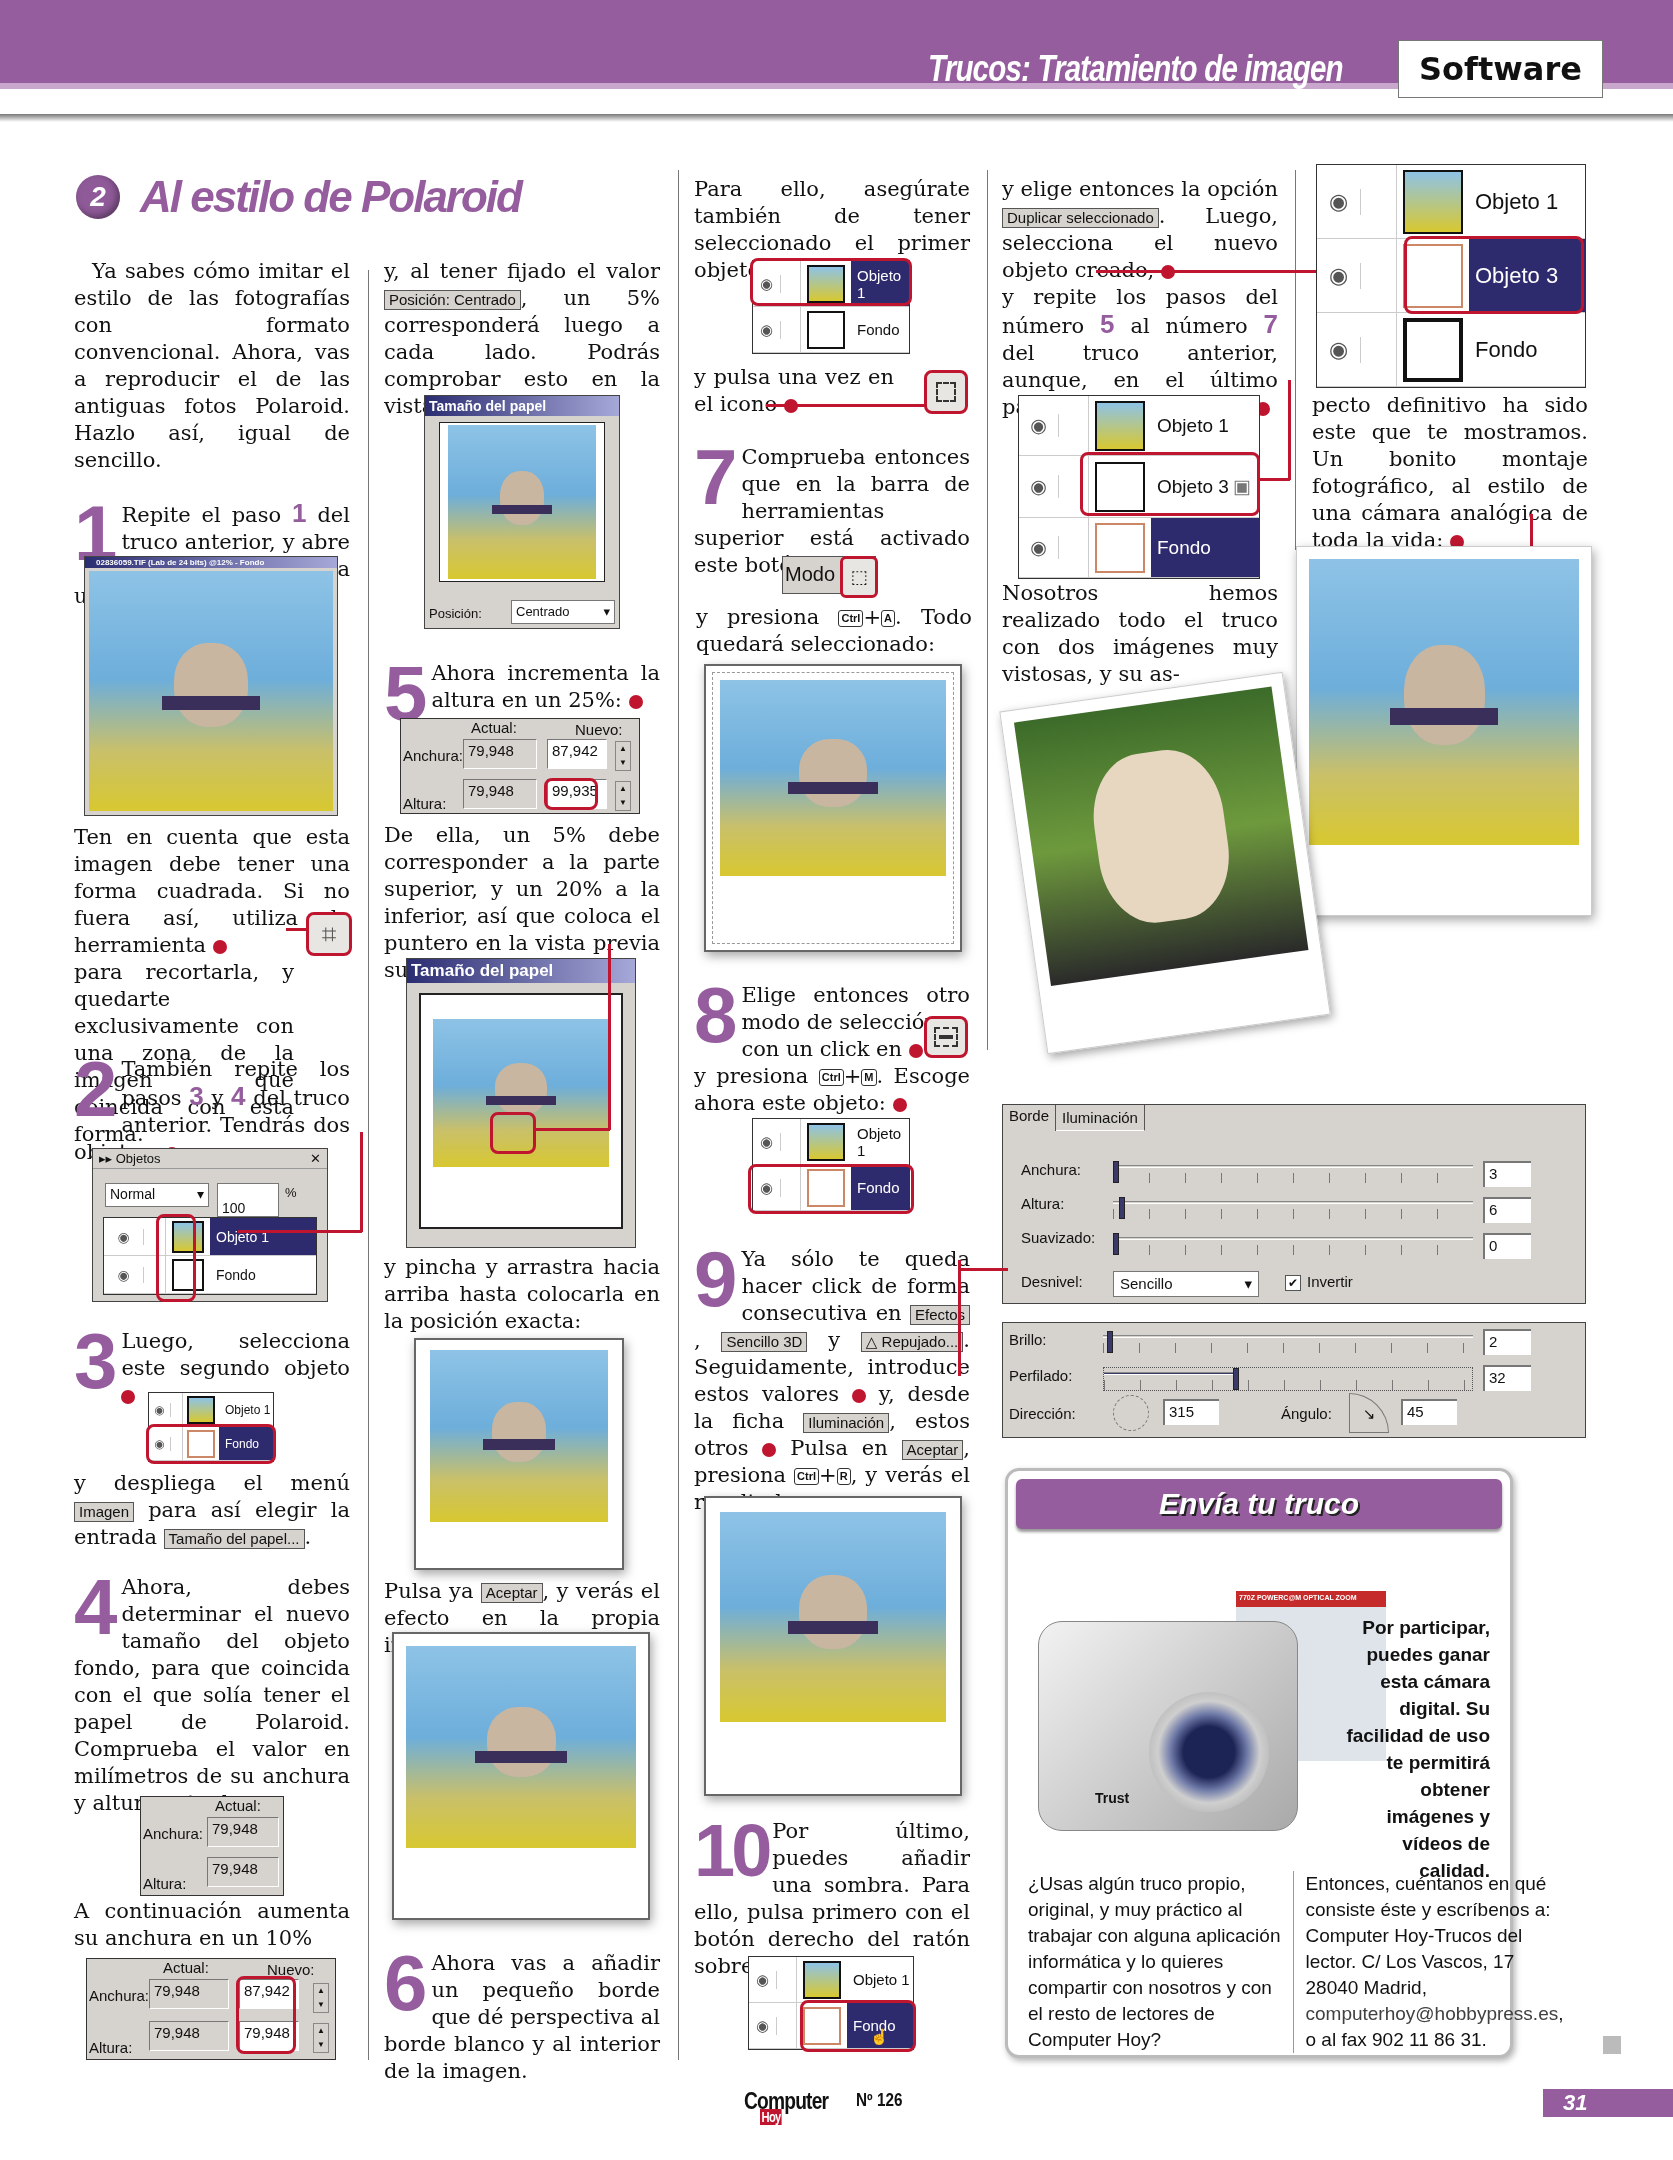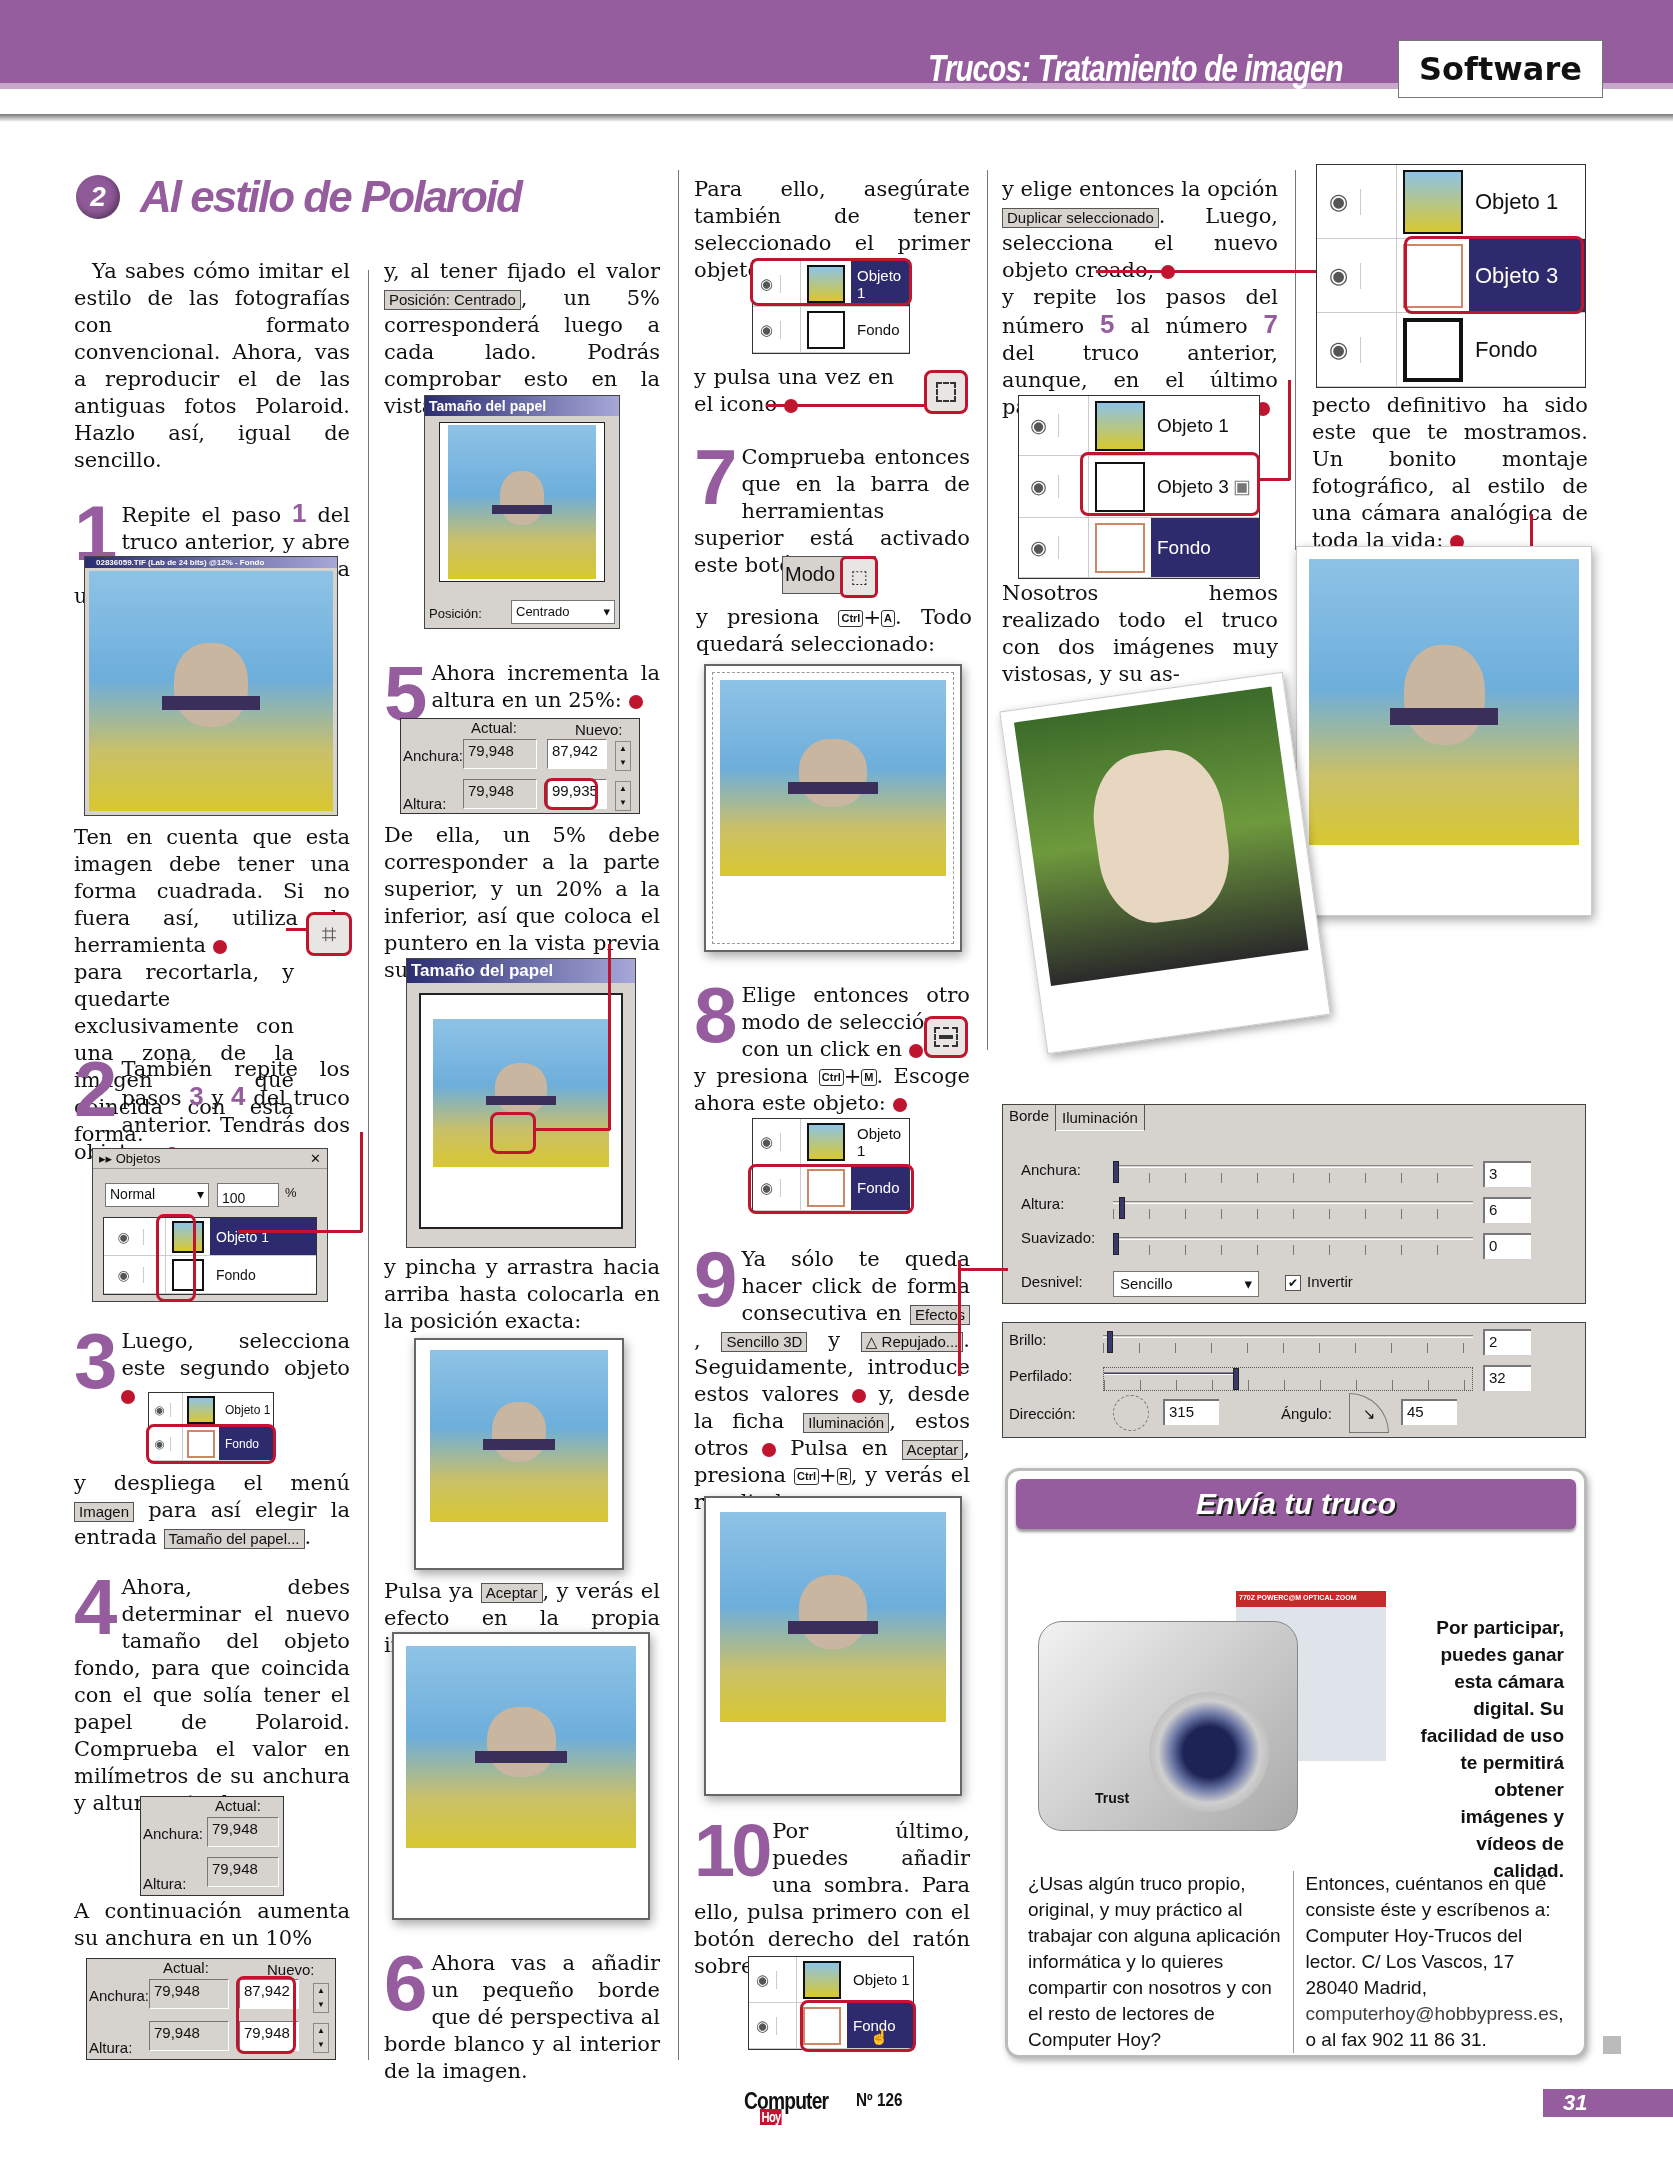--- a/index.html
+++ b/index.html
@@ -39,21 +39,21 @@
   .tbl .fld.w{background:#fff}
   .tbl .lb{position:absolute}
   .spin{position:absolute;width:16px;height:30px;background:#d6d3ce;border:1px solid #888;font-size:8px;text-align:center;line-height:14px}
   .polaroid{position:absolute;background:#fff;box-shadow:2px 4px 10px rgba(0,0,0,.35);border:1px solid #ccc}
   .dialog{position:absolute;background:#d6d3ce;border:1px solid #444;font-family:"Liberation Sans",sans-serif;font-size:15px}
   .slider{position:absolute;height:24px}
   .slider .track{position:absolute;left:0;right:0;top:4px;height:3px;border-top:1px solid #888;border-bottom:1px solid #fff}
   .slider .ticks{position:absolute;left:0;right:0;top:12px;height:10px;background:repeating-linear-gradient(90deg,#777 0 1px,transparent 1px 36px)}
   .slider .thumbk{position:absolute;top:0;width:6px;height:22px;background:#3a3a6a;border:1px solid #222}
   .vbox{position:absolute;width:48px;height:26px;background:#fff;border-top:2px solid #777;border-left:2px solid #777;padding:2px 4px;font-size:15px}
-  .promo{position:absolute;left:1005px;top:1468px;width:582px;height:590px;border:3px solid #bbb;border-radius:14px;background:#fff;box-shadow:2px 3px 6px rgba(0,0,0,.3)}
+  .promo{position:absolute;left:1005px;top:1468px;width:508px;height:590px;border:3px solid #bbb;border-radius:14px;background:#fff;box-shadow:2px 3px 6px rgba(0,0,0,.3)}
   .promo .ph{margin:8px;height:50px;border-radius:6px;background:#955d9e;display:flex;align-items:center;justify-content:center;font-family:"Liberation Sans",sans-serif;font-weight:bold;font-style:italic;font-size:30px;color:#fff;text-shadow:2px 2px 0 #222;box-shadow:0 3px 3px rgba(0,0,0,.4)}
   .promo .pt{text-align:center;font-family:"Liberation Sans",sans-serif;font-weight:bold;font-style:italic;font-size:29px;color:#2b5aa6;margin-top:12px;letter-spacing:-.5px}
   .promo .cam{position:absolute;left:30px;top:150px;width:260px;height:210px;border-radius:24px;background:linear-gradient(135deg,#f2f2f2,#a9a9a9);border:1px solid #888}
   .promo .cam .lens{position:absolute;left:110px;top:70px;width:120px;height:120px;border-radius:50%;background:radial-gradient(#1c2456 30%,#6f7aa8 45%,#cfcfcf 60%,#999 100%)}
   .promo .box{position:absolute;left:228px;top:120px;width:150px;height:170px;background:linear-gradient(#c62b2b 0 16px,#dfe4ea 16px)}
   .promo .side{position:absolute;right:20px;top:143px;width:160px;text-align:right;font-family:"Liberation Sans",sans-serif;font-weight:bold;font-size:19px;line-height:27px;color:#111}
   .promo .foot{position:absolute;left:14px;top:400px;width:548px;display:flex;font-family:"Liberation Sans",sans-serif;font-size:19px;line-height:26px;color:#111}
   .promo .foot .c{flex:1;padding:0 6px}
   .promo .foot .c+.c{border-left:1px solid #999;padding-left:12px}
   .link{color:#404040}
@@ -104,21 +104,21 @@
 <div style="position:absolute;left:306px;top:912px;width:46px;height:44px;border:3px solid #c0152f;border-radius:8px;background:#e8e6e2;font-size:26px;text-align:center;line-height:38px;color:#555">⌗</div>
 <div class="line" style="left:286px;top:928px;width:22px;height:3px"></div>
 
 <div class="col" style="left:74px;top:1056px;width:276px">
   <span class="big">2</span>
   <span>También repite los pasos </span><span class="pnum">3</span><span> y </span><span class="pnum">4</span><span> del truco anterior. Tendrás dos objetos:</span> <span class="dot"></span>
 </div>
 <div class="win" style="left:92px;top:1148px;width:236px;height:154px">
   <div style="padding:2px 6px;font-size:13px;border-bottom:1px solid #999">▸▸ <span>Objetos</span><span style="float:right">✕</span></div>
   <div style="position:absolute;left:12px;top:34px;width:104px;height:24px;background:#fff;border:1px solid #777;padding:2px 4px;font-size:14px"><span>Normal</span><span style="float:right">▾</span></div>
-  <div style="position:absolute;left:124px;top:34px;width:62px;height:24px;background:#fff;border:1px solid #777;padding:6px 4px;font-size:14px">100</div>
+  <div style="position:absolute;left:124px;top:34px;width:62px;height:24px;background:#fff;border:1px solid #777;padding:16px 4px;font-size:14px">100</div>
   <div style="position:absolute;left:192px;top:36px;font-size:13px">%</div>
   <div class="layers" style="left:10px;top:68px;width:214px">
     <div class="lrow sel" style="height:38px">
         <span class="eye">◉</span>
         <span class="sp"></span>
         <span class="thumb img" style="width:32px;height:32px"></span>
         <span class="lbl">Objeto 1</span>
       </div>
     <div class="lrow" style="height:38px">
         <span class="eye">◉</span>

